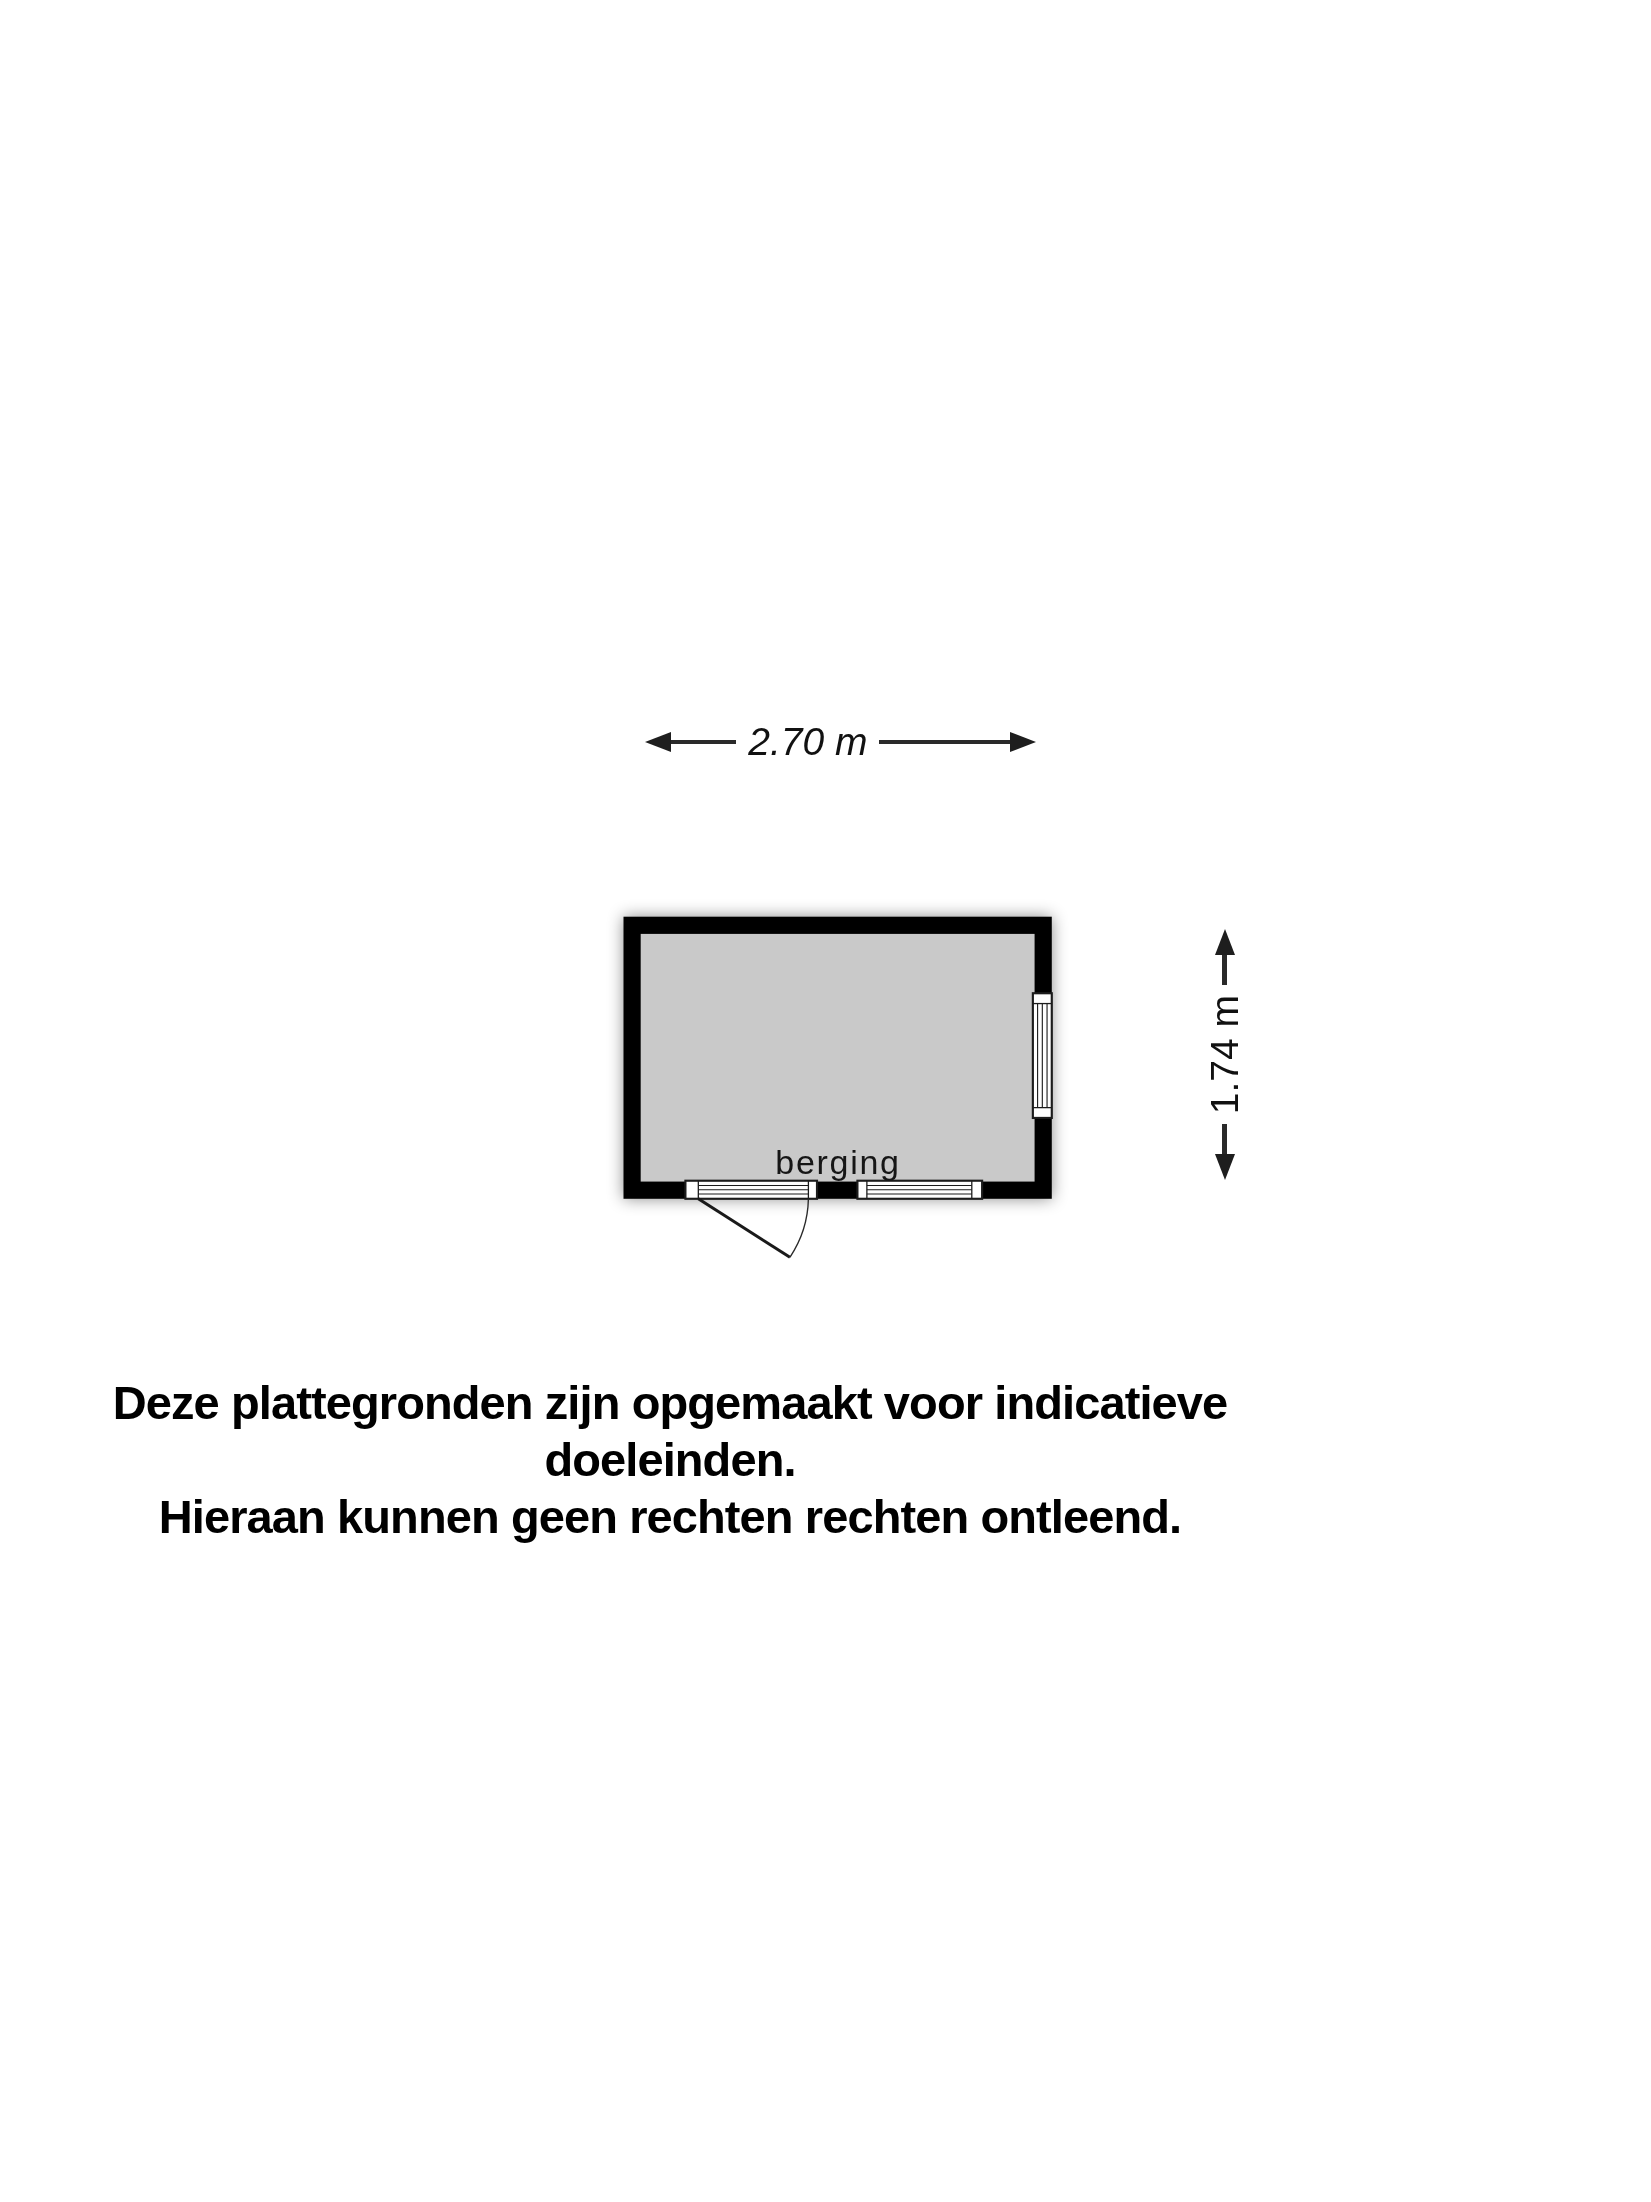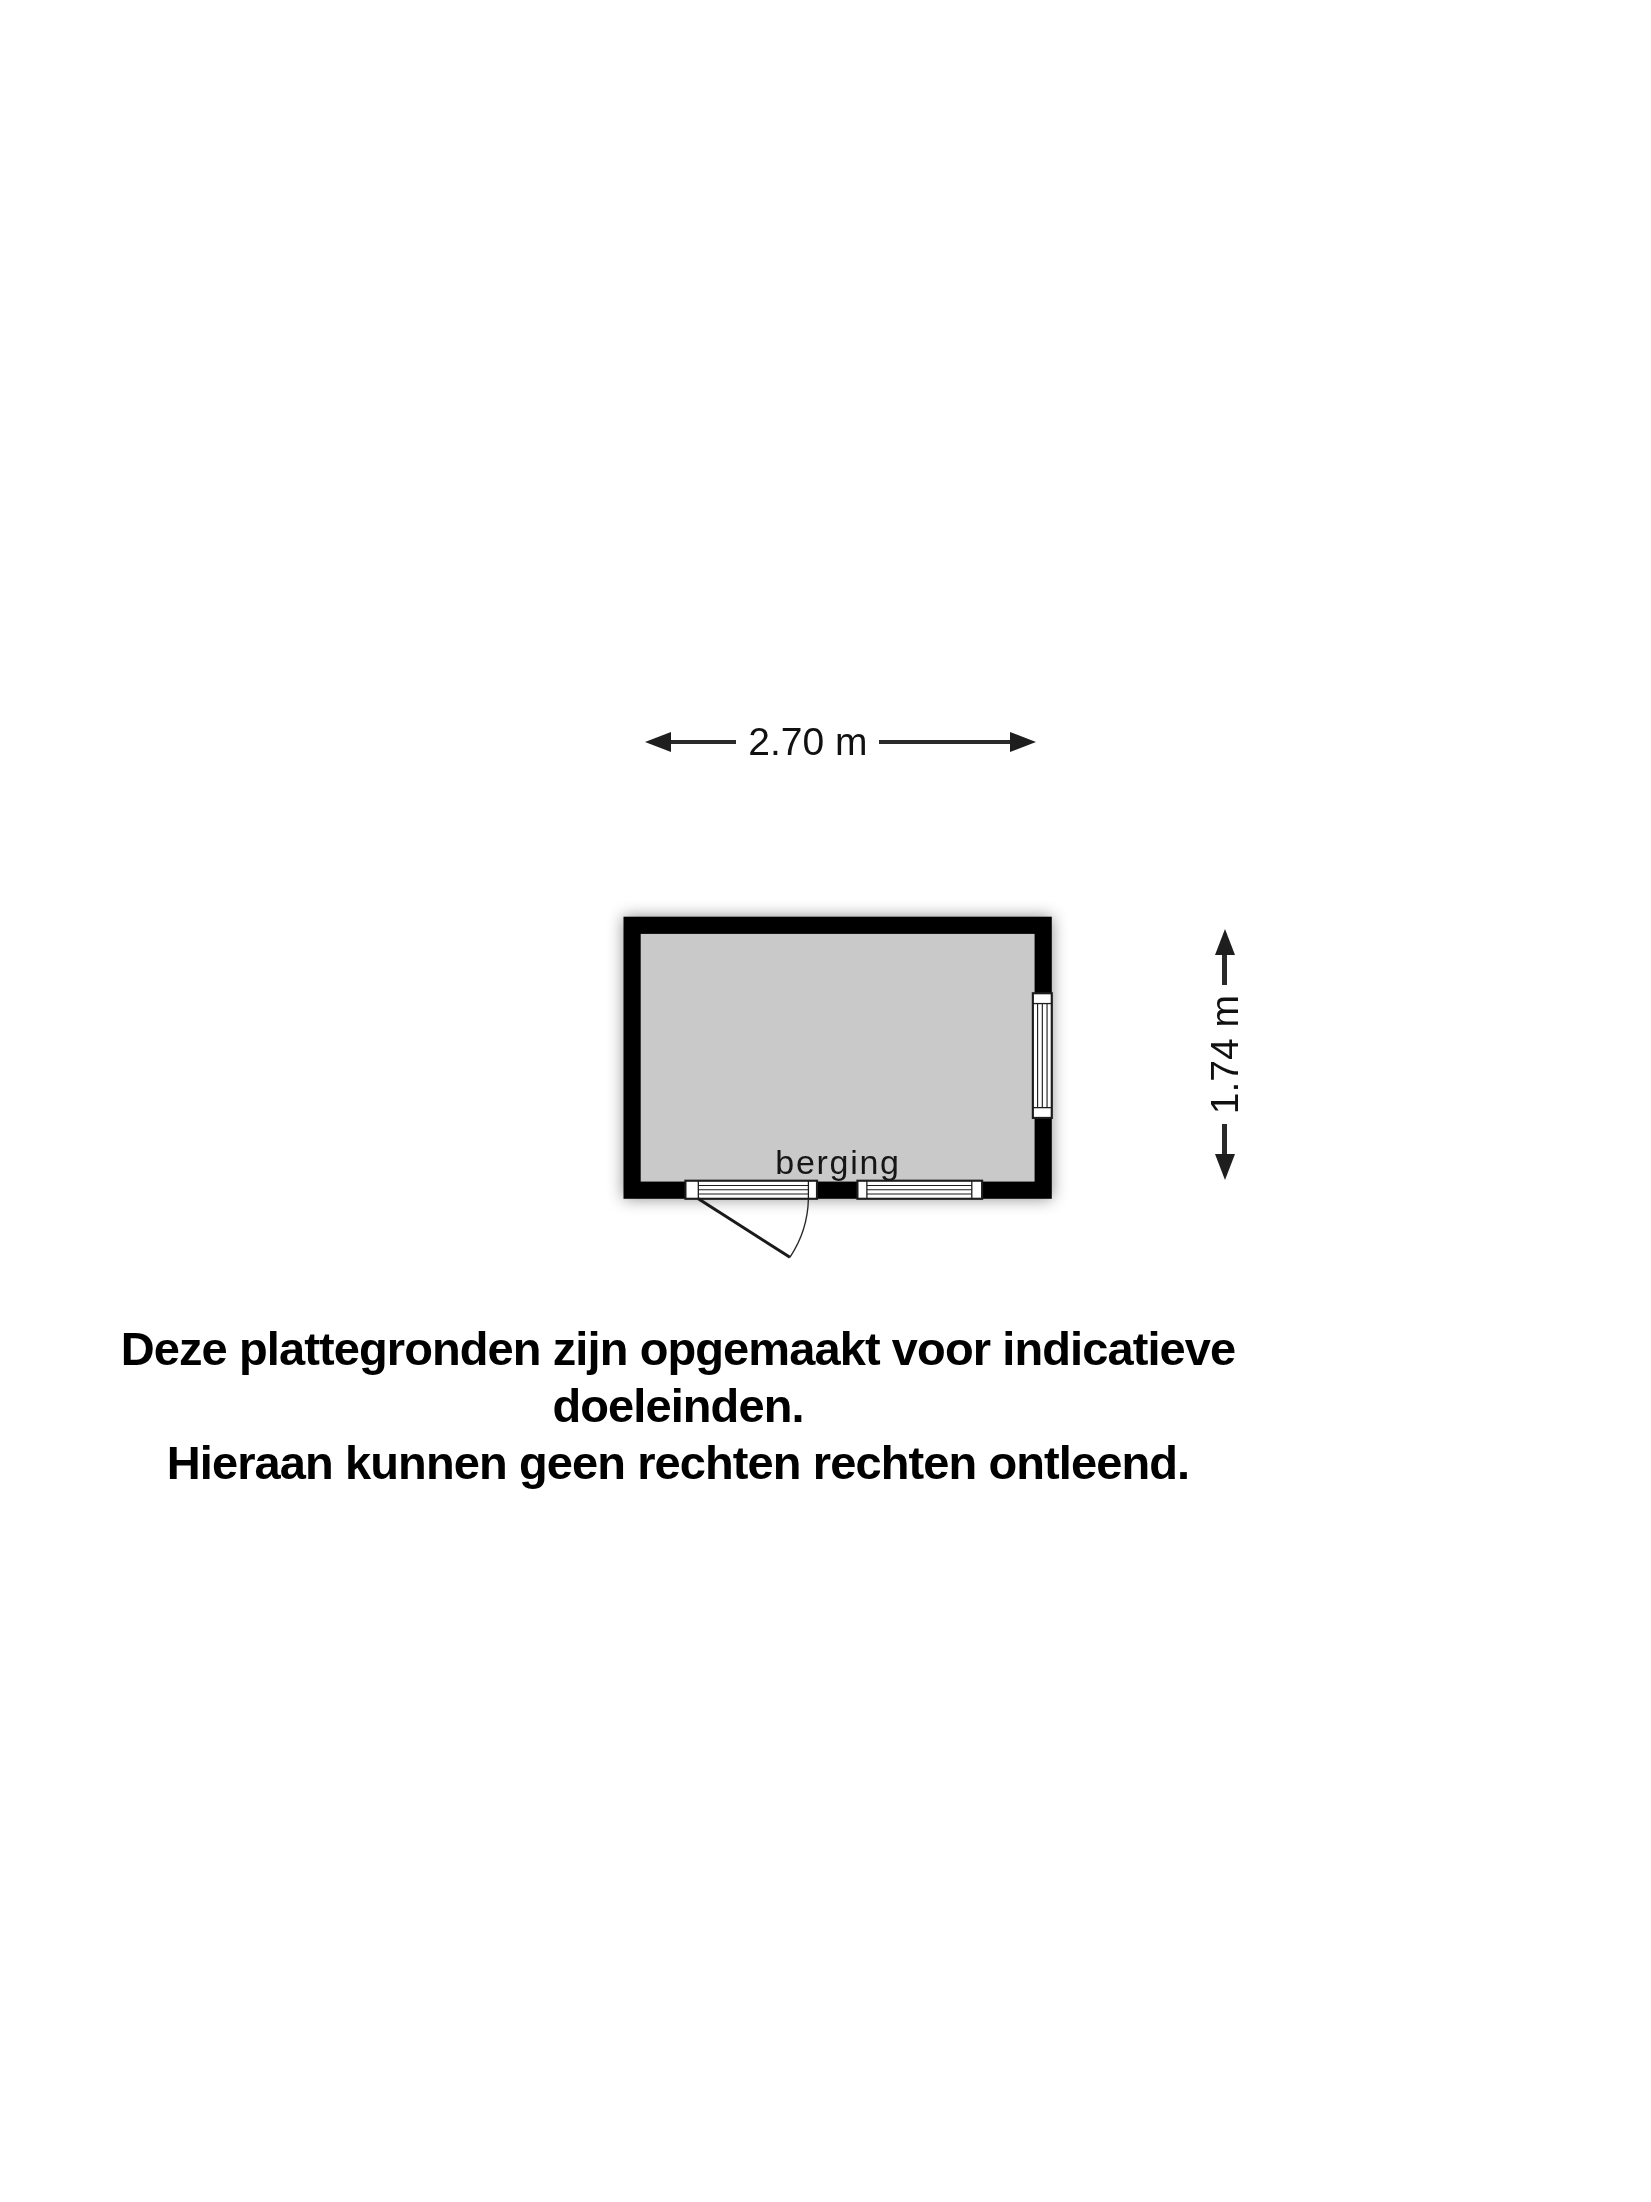--- a/index.html
+++ b/index.html
@@ -30,39 +30,38 @@
     display: flex; align-items: center;
   }
   .dim-v {
     position: absolute; left: 1204px; top: 929px; width: 41px; height: 251px;
     display: flex; flex-direction: column; align-items: center;
   }
   .dim-line-h { height: 4.3px; background: #2a2a2a; }
   .dim-line-v { width: 4.3px; background: #2a2a2a; flex: 1; }
   .grow1 { flex-grow: 1; } .grow2 { flex-grow: 2; }
   .dim-label {
-    font-size: 39px; color: #111111; margin: 0 12px; white-space: nowrap;
+    font-size: 39px; color: #111111; margin: 0 12px; white-space: nowrap; font-style: italic;
   }
   .dim-label-v {
     font-size: 39px; color: #111111; margin: 10.3px 0; white-space: nowrap;
     writing-mode: vertical-rl; transform: rotate(180deg);
   }
   .arr { width: 0; height: 0; }
   .arr-left  { border-top: 10.3px solid transparent; border-bottom: 10.3px solid transparent; border-right: 26px solid #1e1e1e; }
   .arr-right { border-top: 10.3px solid transparent; border-bottom: 10.3px solid transparent; border-left: 26px solid #1e1e1e; }
   .arr-up    { border-left: 10.3px solid transparent; border-right: 10.3px solid transparent; border-bottom: 26px solid #1e1e1e; }
   .arr-down  { border-left: 10.3px solid transparent; border-right: 10.3px solid transparent; border-top: 26px solid #1e1e1e; }
 
   
   .disclaimer {
-    position: absolute; left: 0; top: 1320px; width: 1340px;
+    position: absolute; left: 0; top: 1374px; width: 1340px;
     text-align: center; color: #000000;
     font-size: 47px; font-weight: bold; line-height: 57px;
     letter-spacing: -0.9px;
-    margin-left: 8px;
   }
 </style>
 </head>
 <body>
 
 <div id="canvas">
 
   <svg id="plan-svg" width="688" height="602" viewBox="700 820 800 700">
 
     <rect class="walls" x="725" y="1065" width="498" height="328" fill="#000000"></rect>

